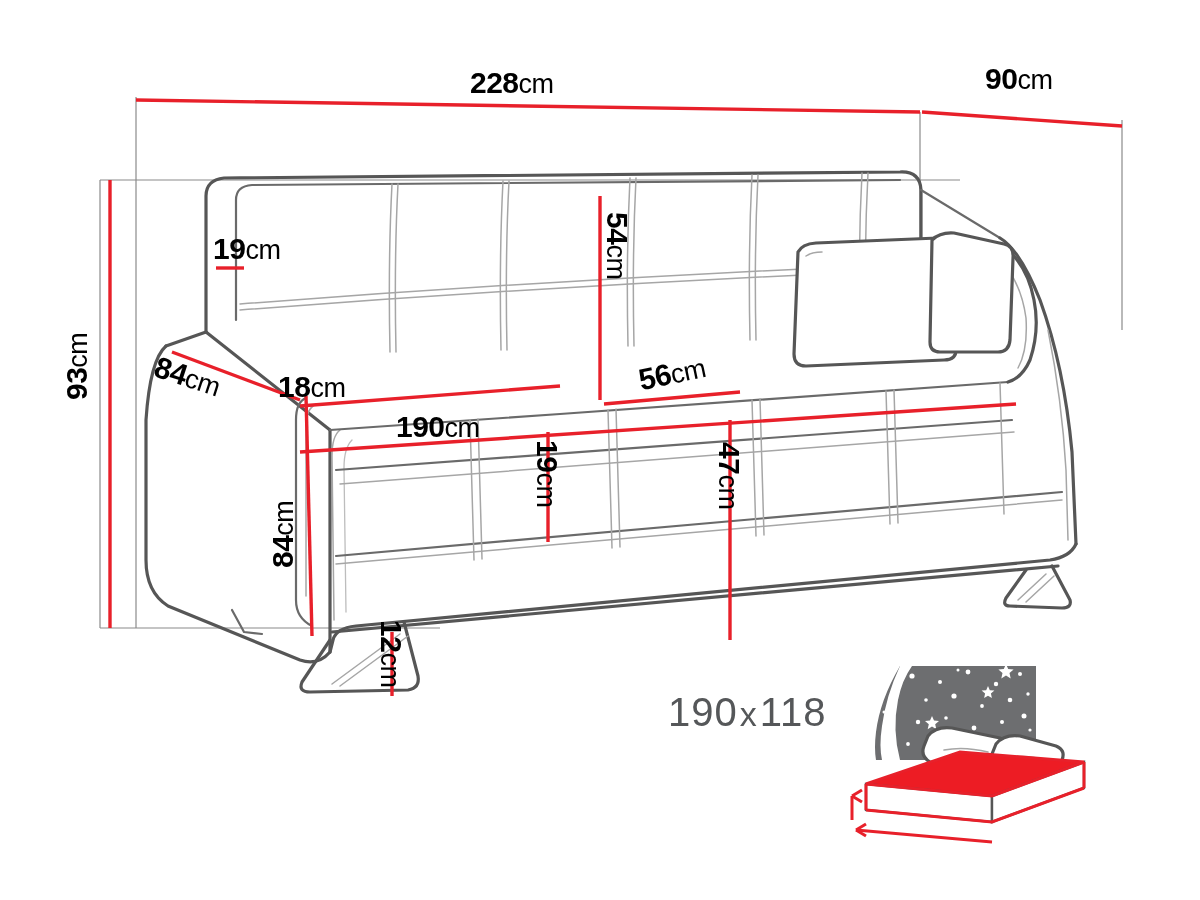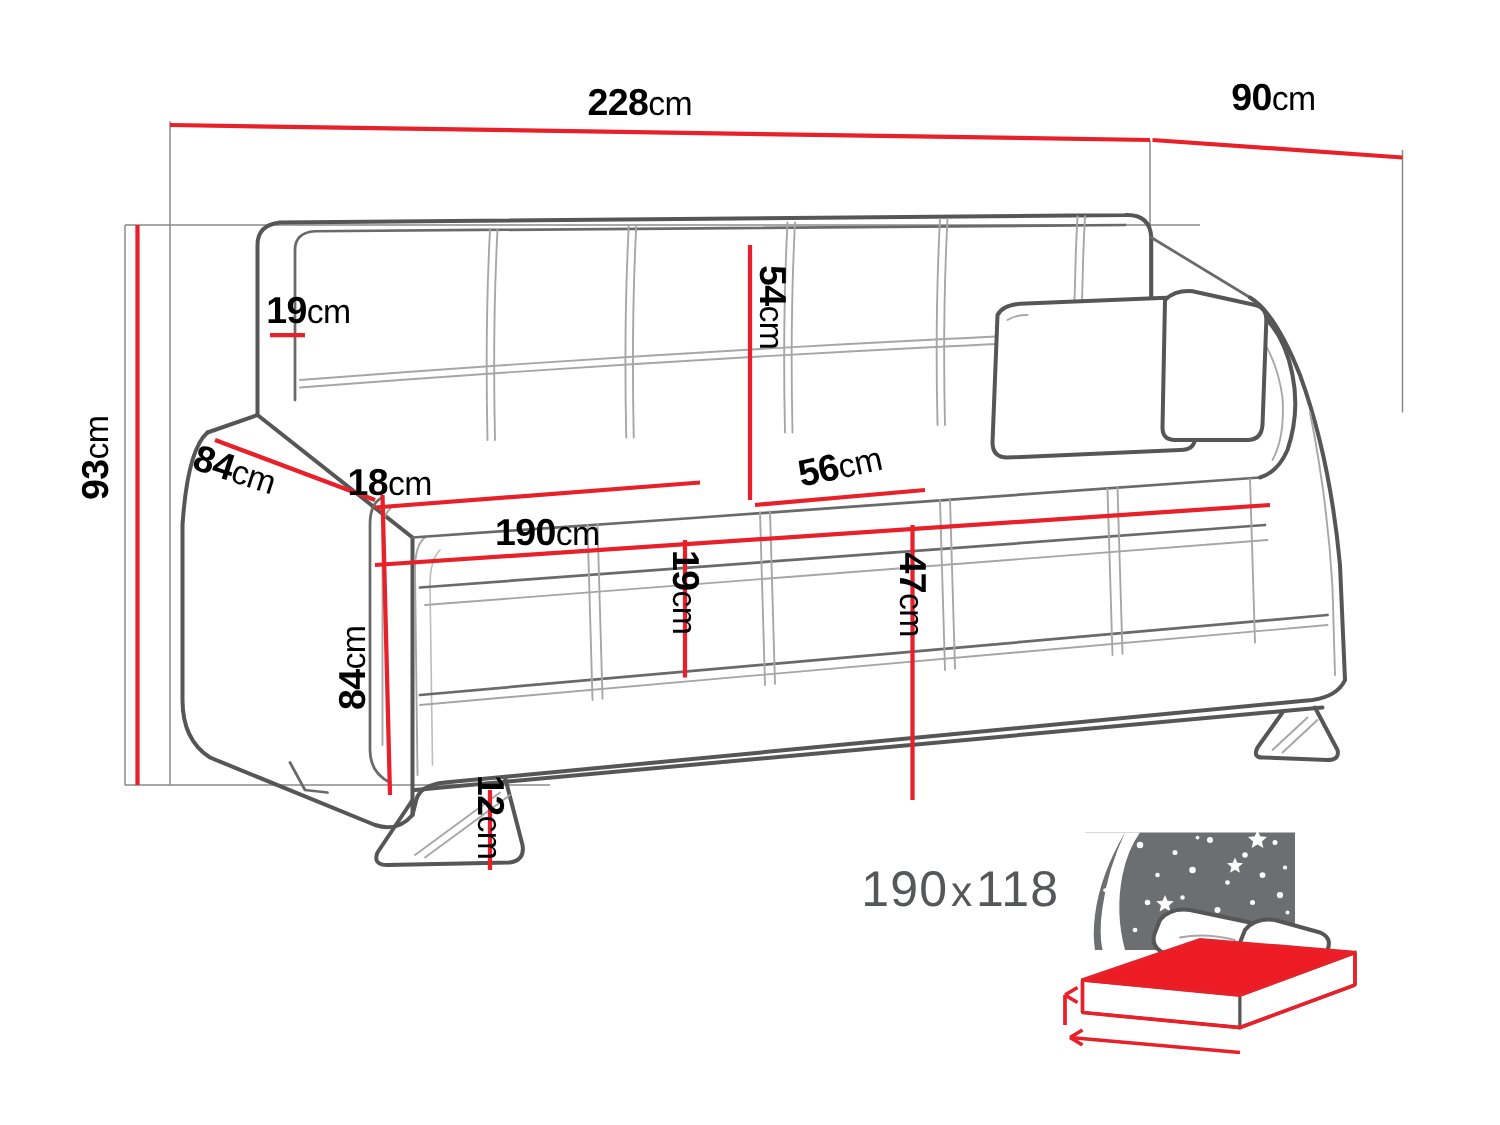--- a/index.html
+++ b/index.html
@@ -44,21 +44,20 @@
     letter-spacing: -0.5px;
   }
   .bedlabel {
     position: absolute;
     white-space: nowrap;
     color: #555759;
     font-size: 40px;
     letter-spacing: 1px;
     line-height: 1;
     user-select: none;
-    margin-left: 21px;
   }
   .bedlabel .x {
     font-size: 34px;
     padding: 0 2px;
   }
 </style>
 </head>
 <body>
 
 <div id="stage">

